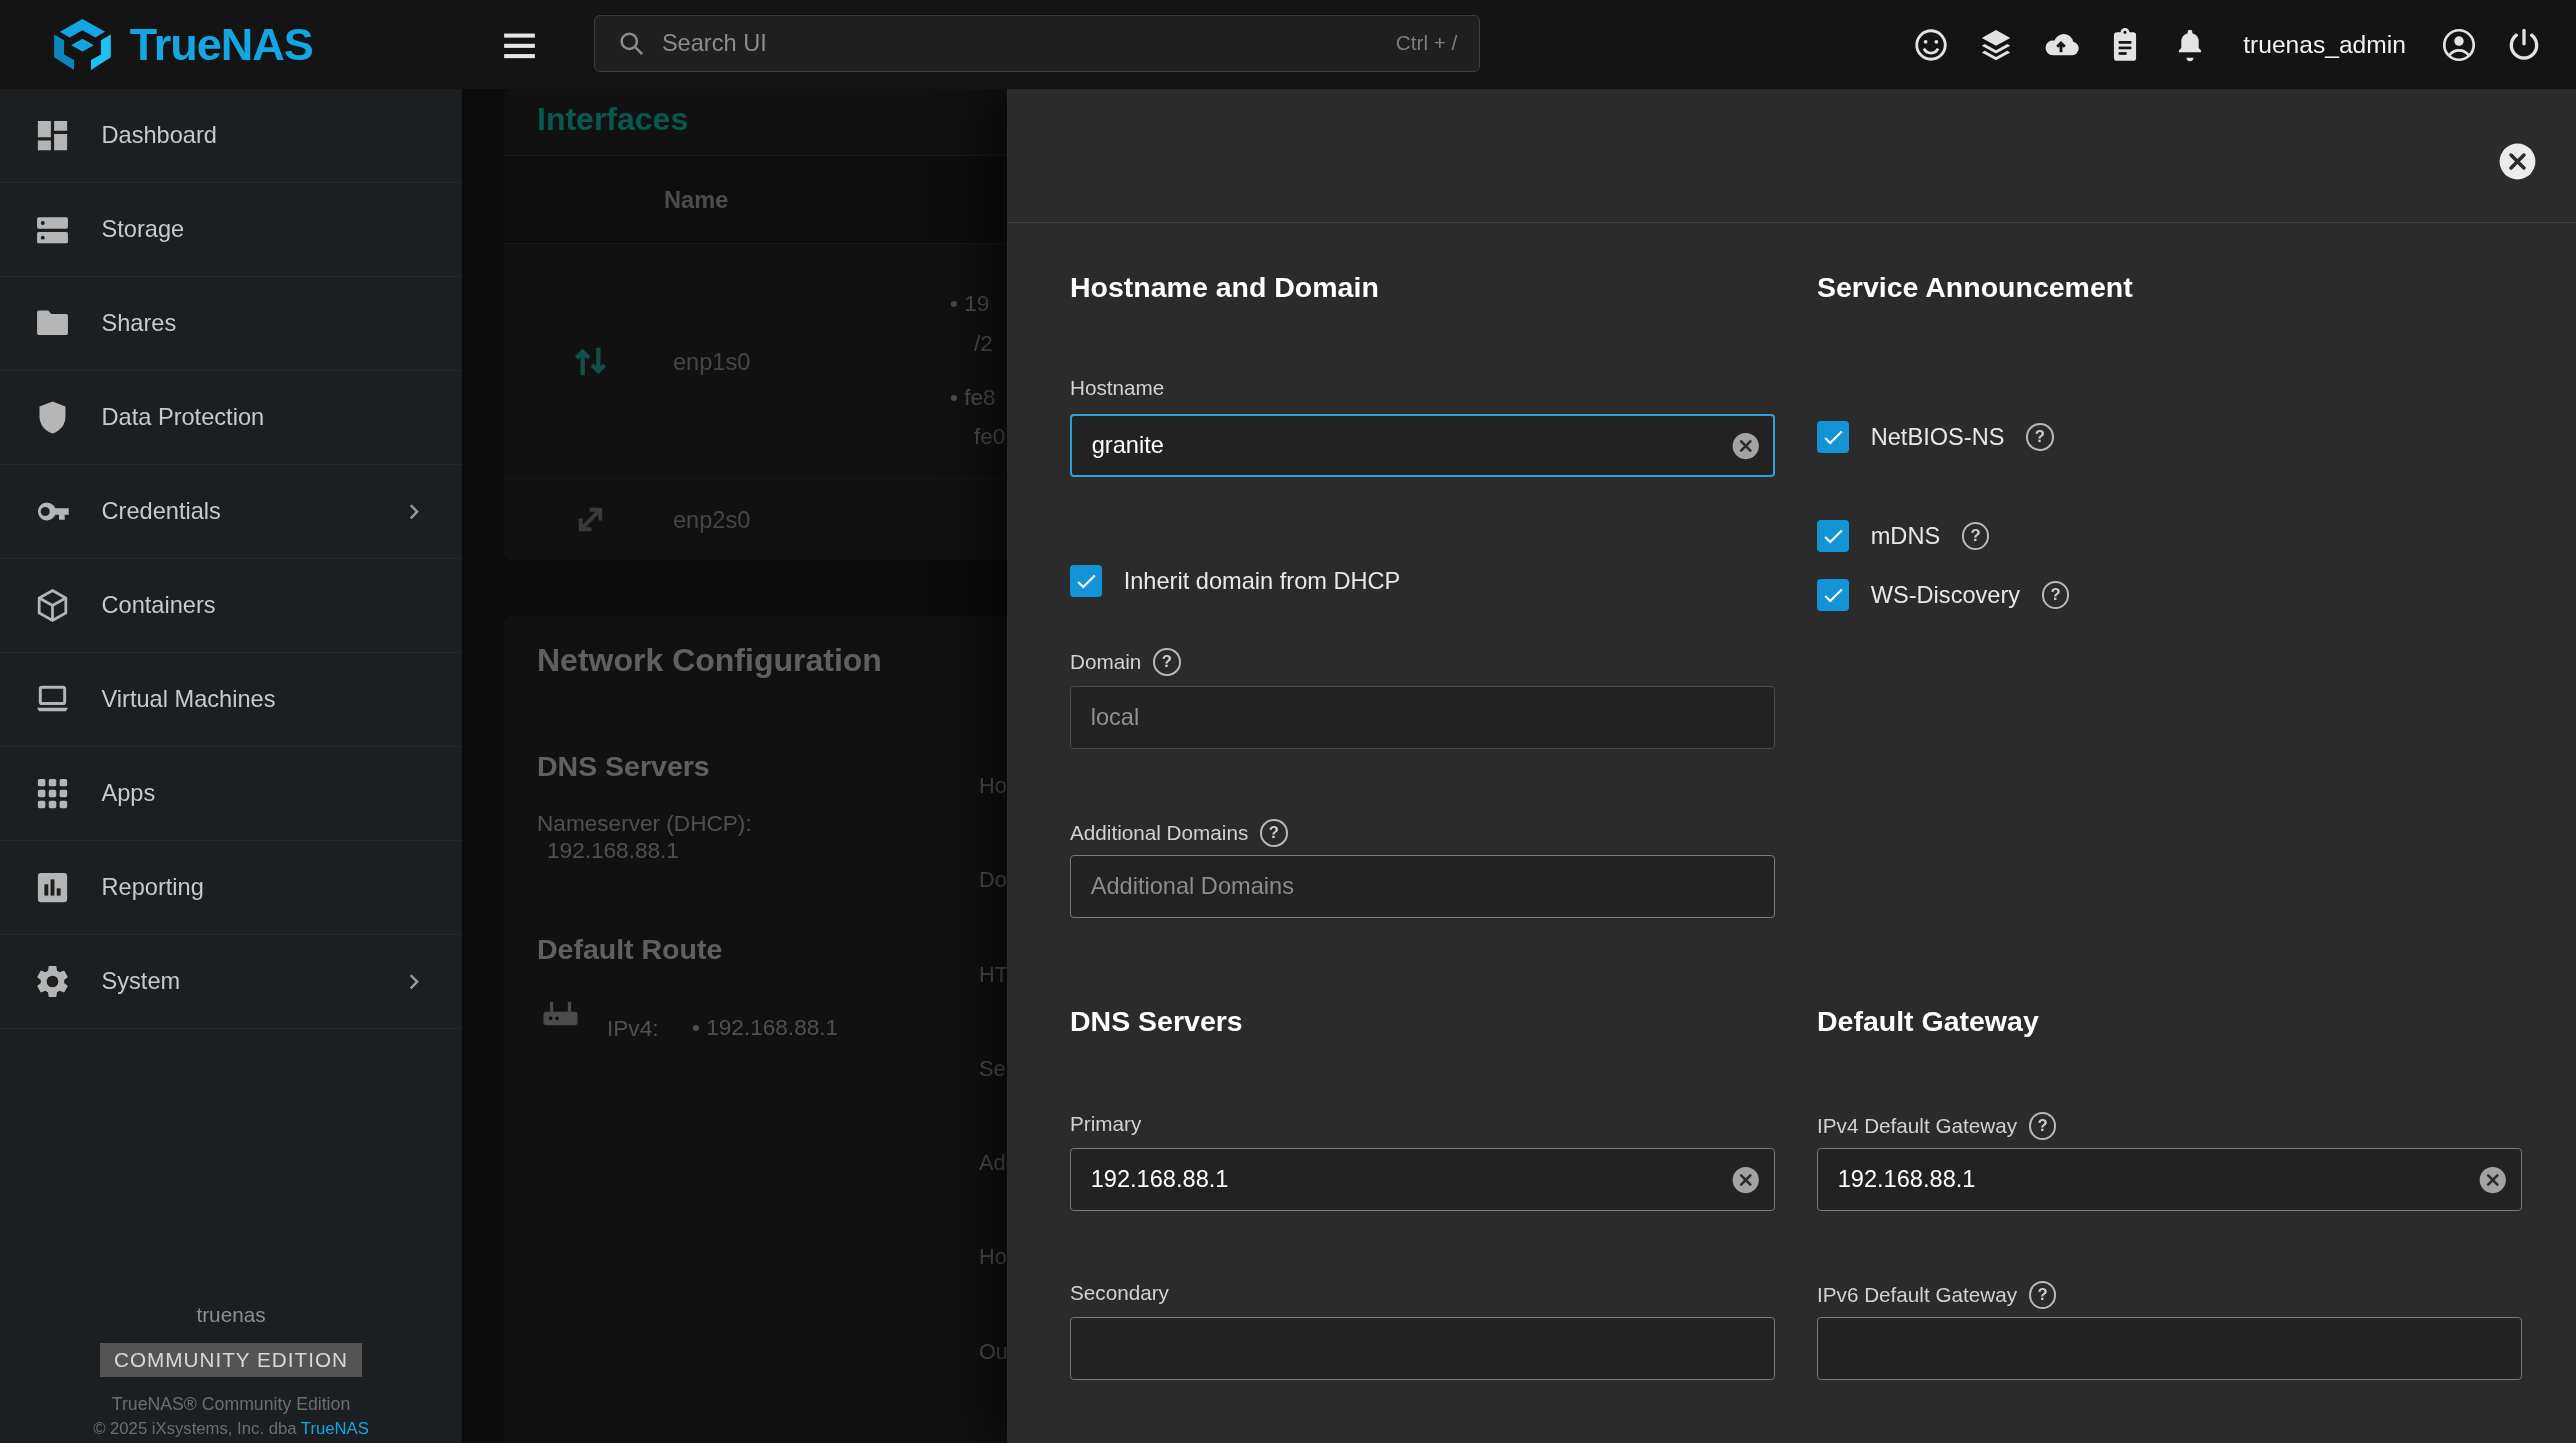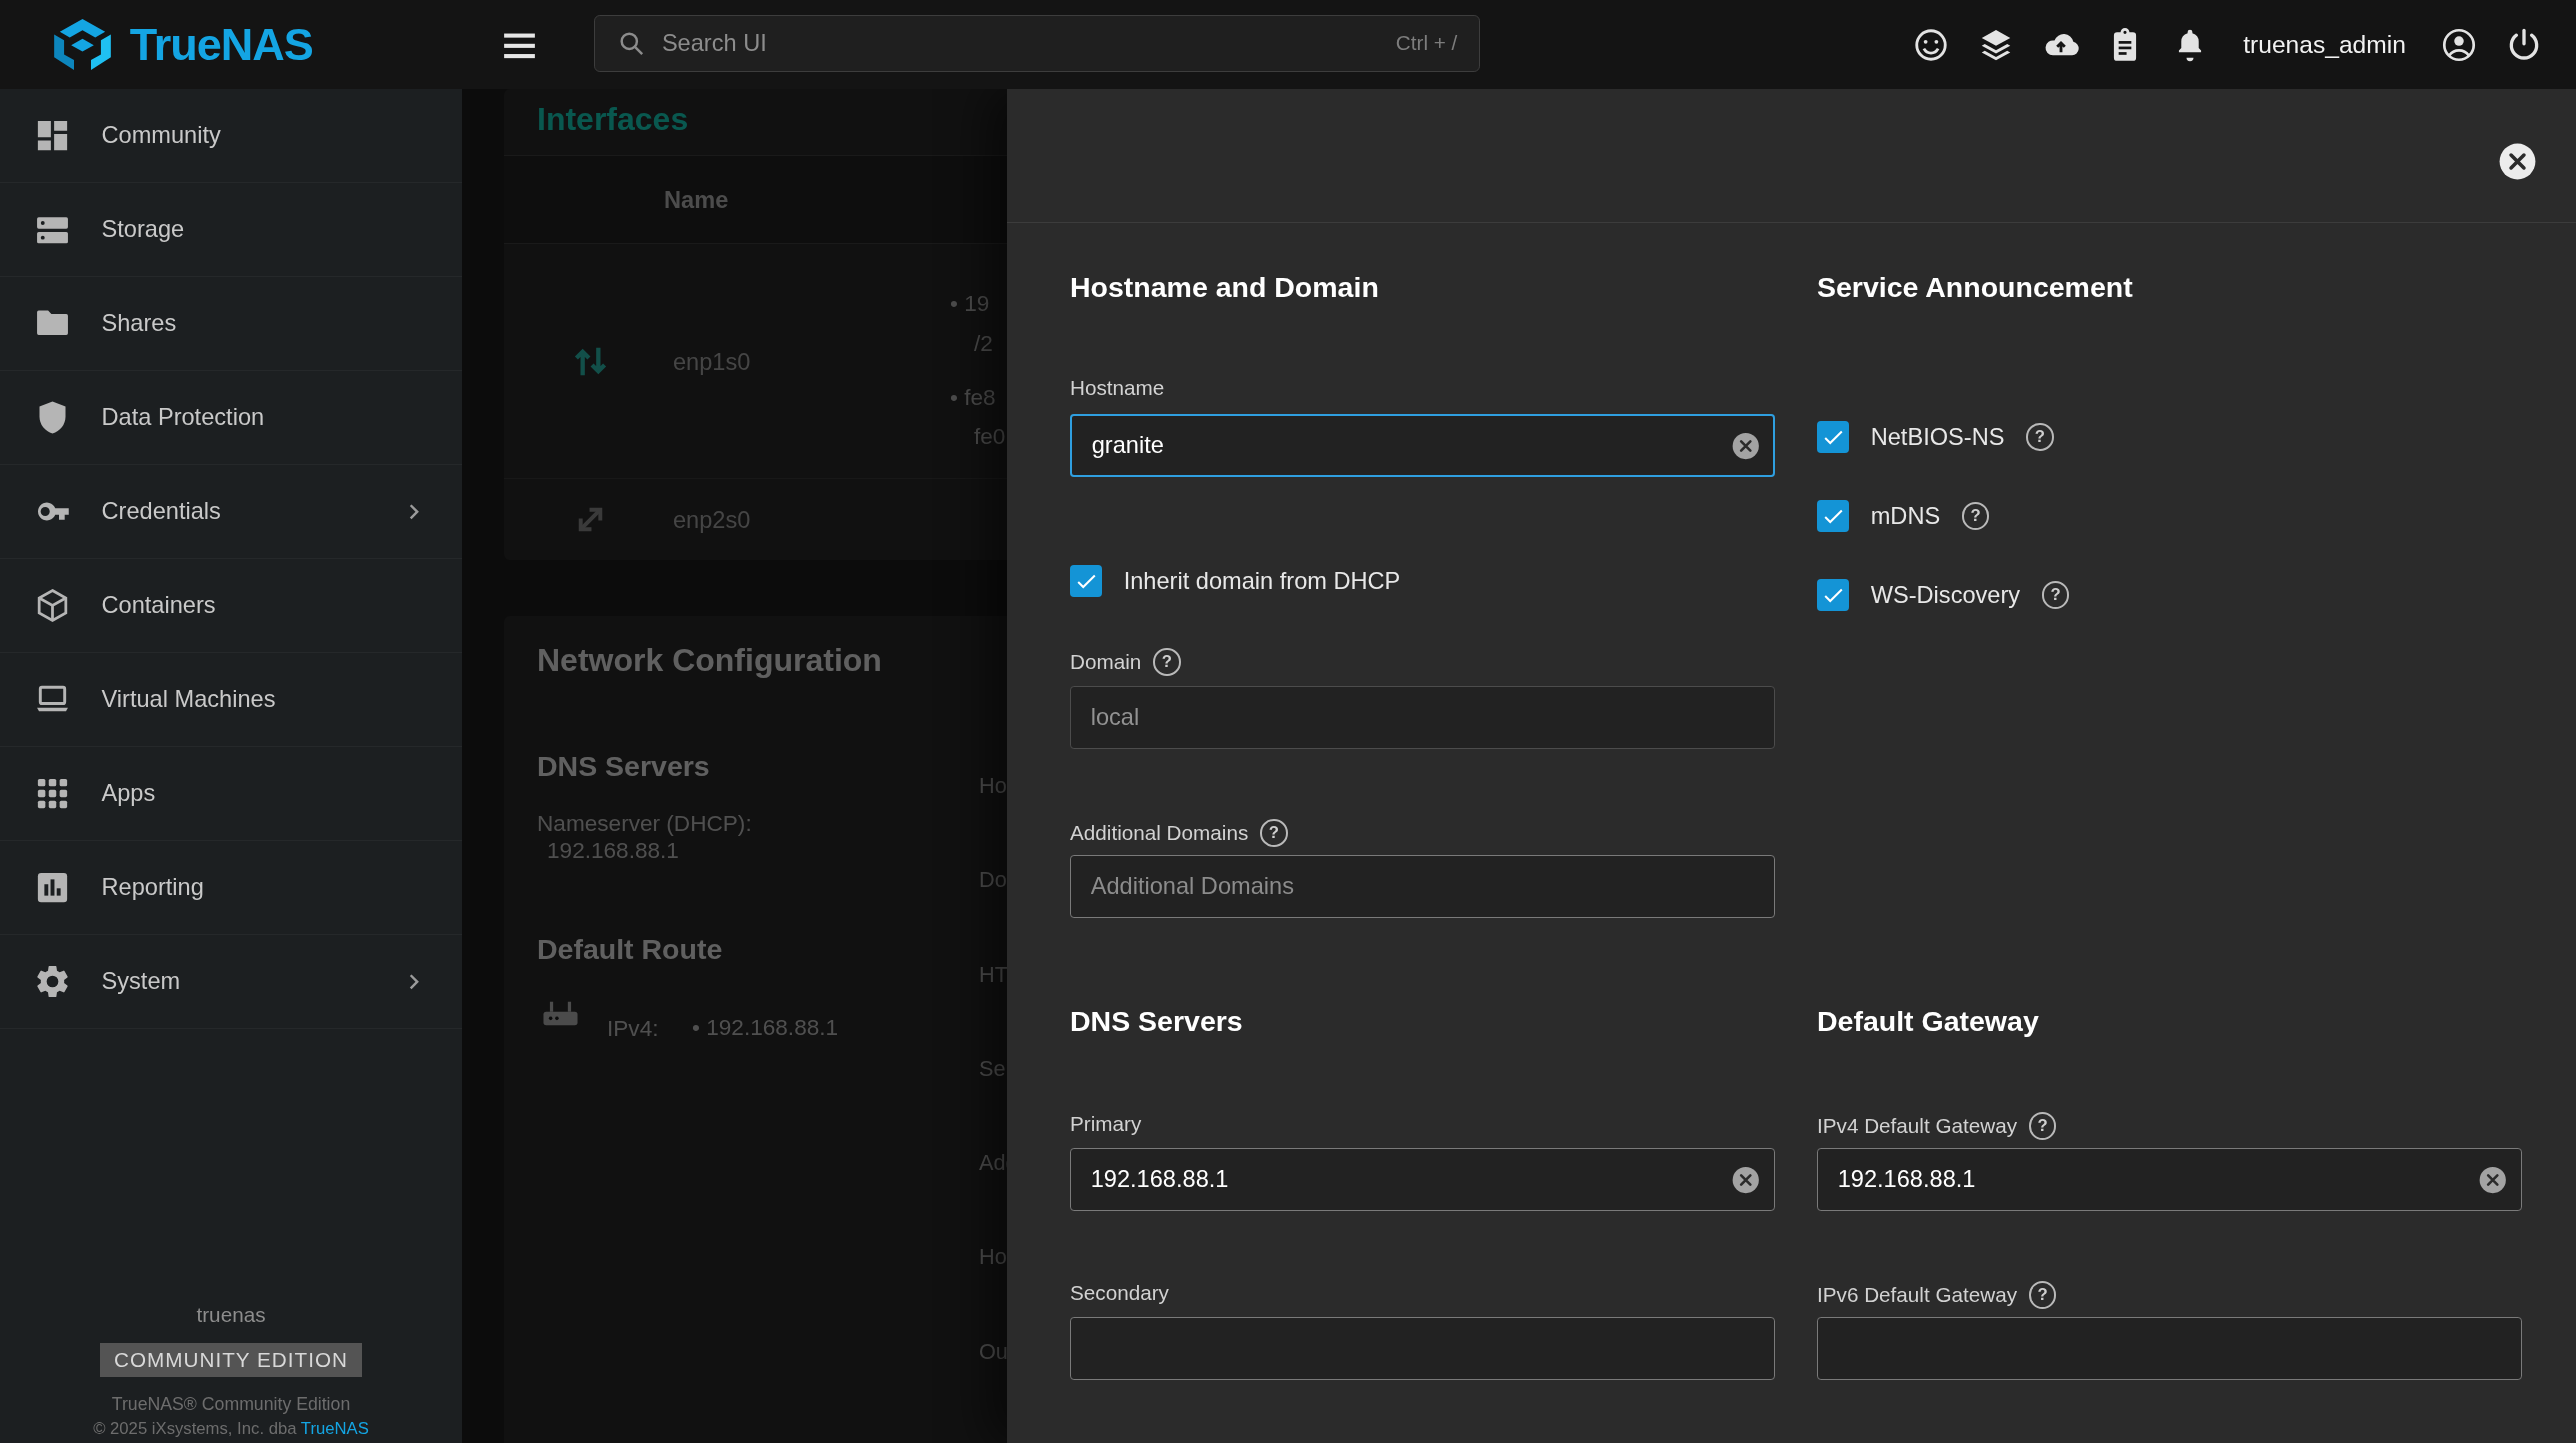--- a/index.html
+++ b/index.html
@@ -158,21 +158,21 @@
         </svg>
     </button>
   </div>
 </header>
 
 <nav class="sidebar">
   <div class="nav-item">
     <svg class="nav-icon" viewBox="0 0 24 24" fill="currentColor">
         <path d="M3 3h8v10H3zM13 3h8v6h-8zM13 11h8v10h-8zM3 15h8v6H3z"></path>
       </svg>
-    <span>Community</span>
+    <span>Dashboard</span>
   </div>
   <div class="nav-item">
     <svg class="nav-icon" viewBox="0 0 24 24">
         <g fill="currentColor">
           <rect x="2.5" y="4.5" width="19" height="7" rx="1"></rect>
           <rect x="2.5" y="13.5" width="19" height="7" rx="1"></rect>
         </g>
         <g fill="#1c1f21">
           <circle cx="6" cy="8" r="1.2"></circle>
           <circle cx="6" cy="17" r="1.2"></circle>
@@ -403,21 +403,21 @@
 
     <div class="cb-row" style="top:304px;">
       <span class="cb">
         <svg viewBox="0 0 24 24">
             <path d="M9 16.2L4.8 12l-1.4 1.4L9 19 21 7l-1.4-1.4z" fill="#fff"></path>
           </svg>
       </span>
       <span class="cb-label">NetBIOS-NS</span>
       <span class="help"></span>
     </div>
-    <div class="cb-row" style="top:383px;">
+    <div class="cb-row" style="top:403px;">
       <span class="cb">
         <svg viewBox="0 0 24 24">
             <path d="M9 16.2L4.8 12l-1.4 1.4L9 19 21 7l-1.4-1.4z" fill="#fff"></path>
           </svg>
       </span>
       <span class="cb-label">mDNS</span>
       <span class="help"></span>
     </div>
     <div class="cb-row" style="top:462px;">
       <span class="cb">

